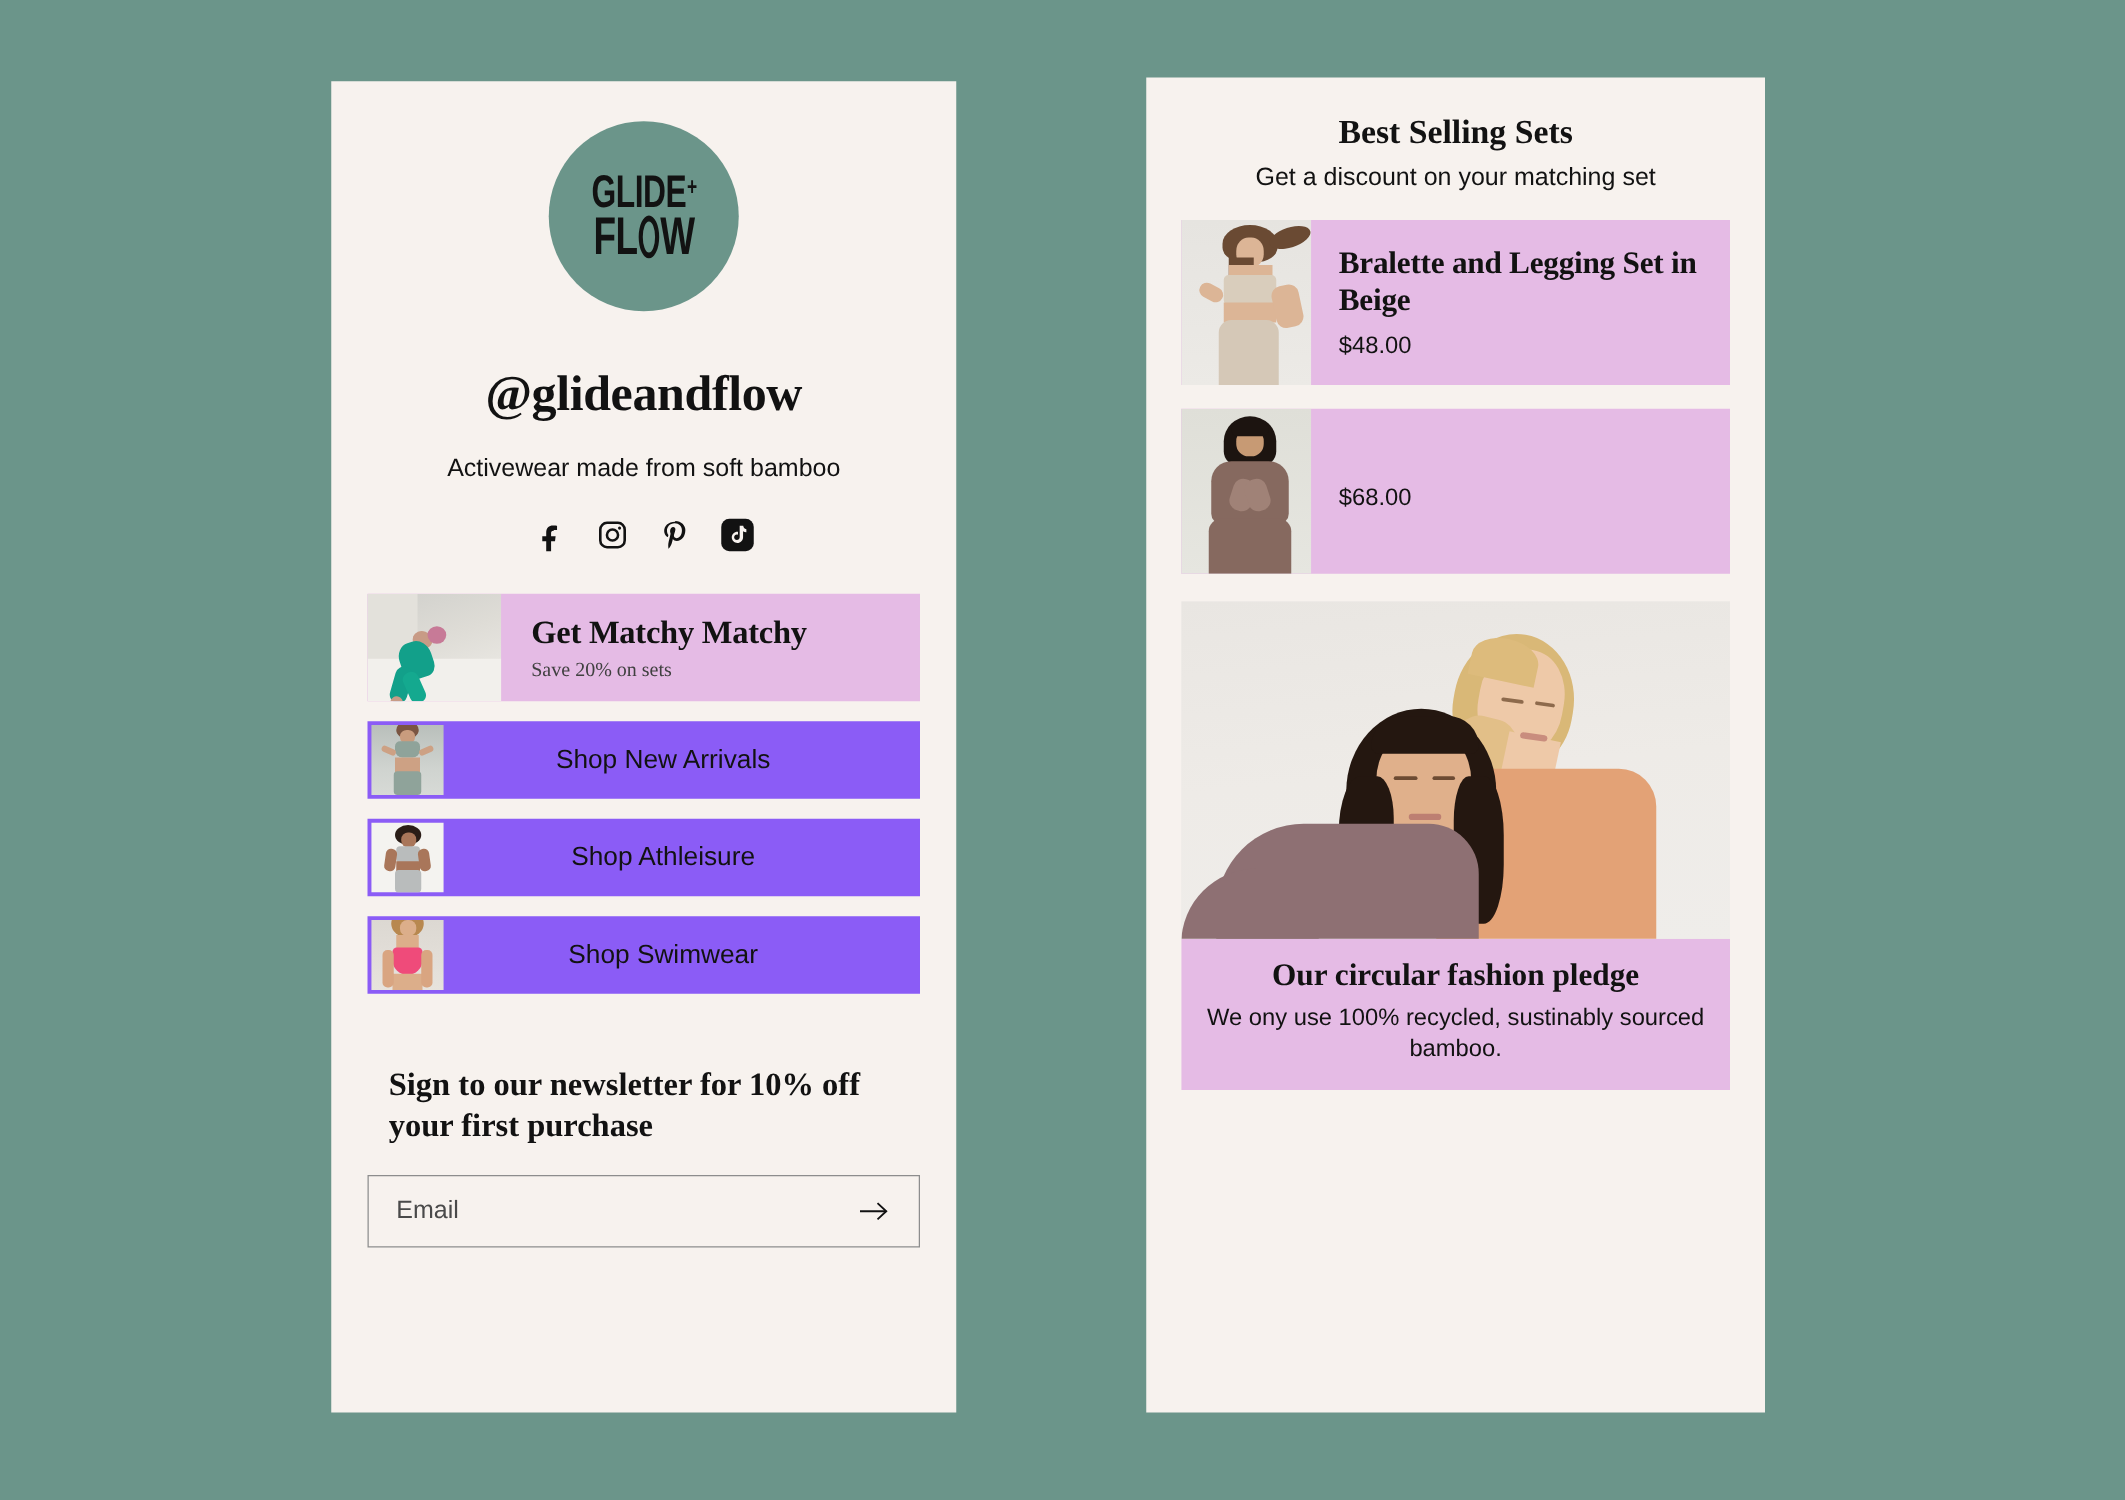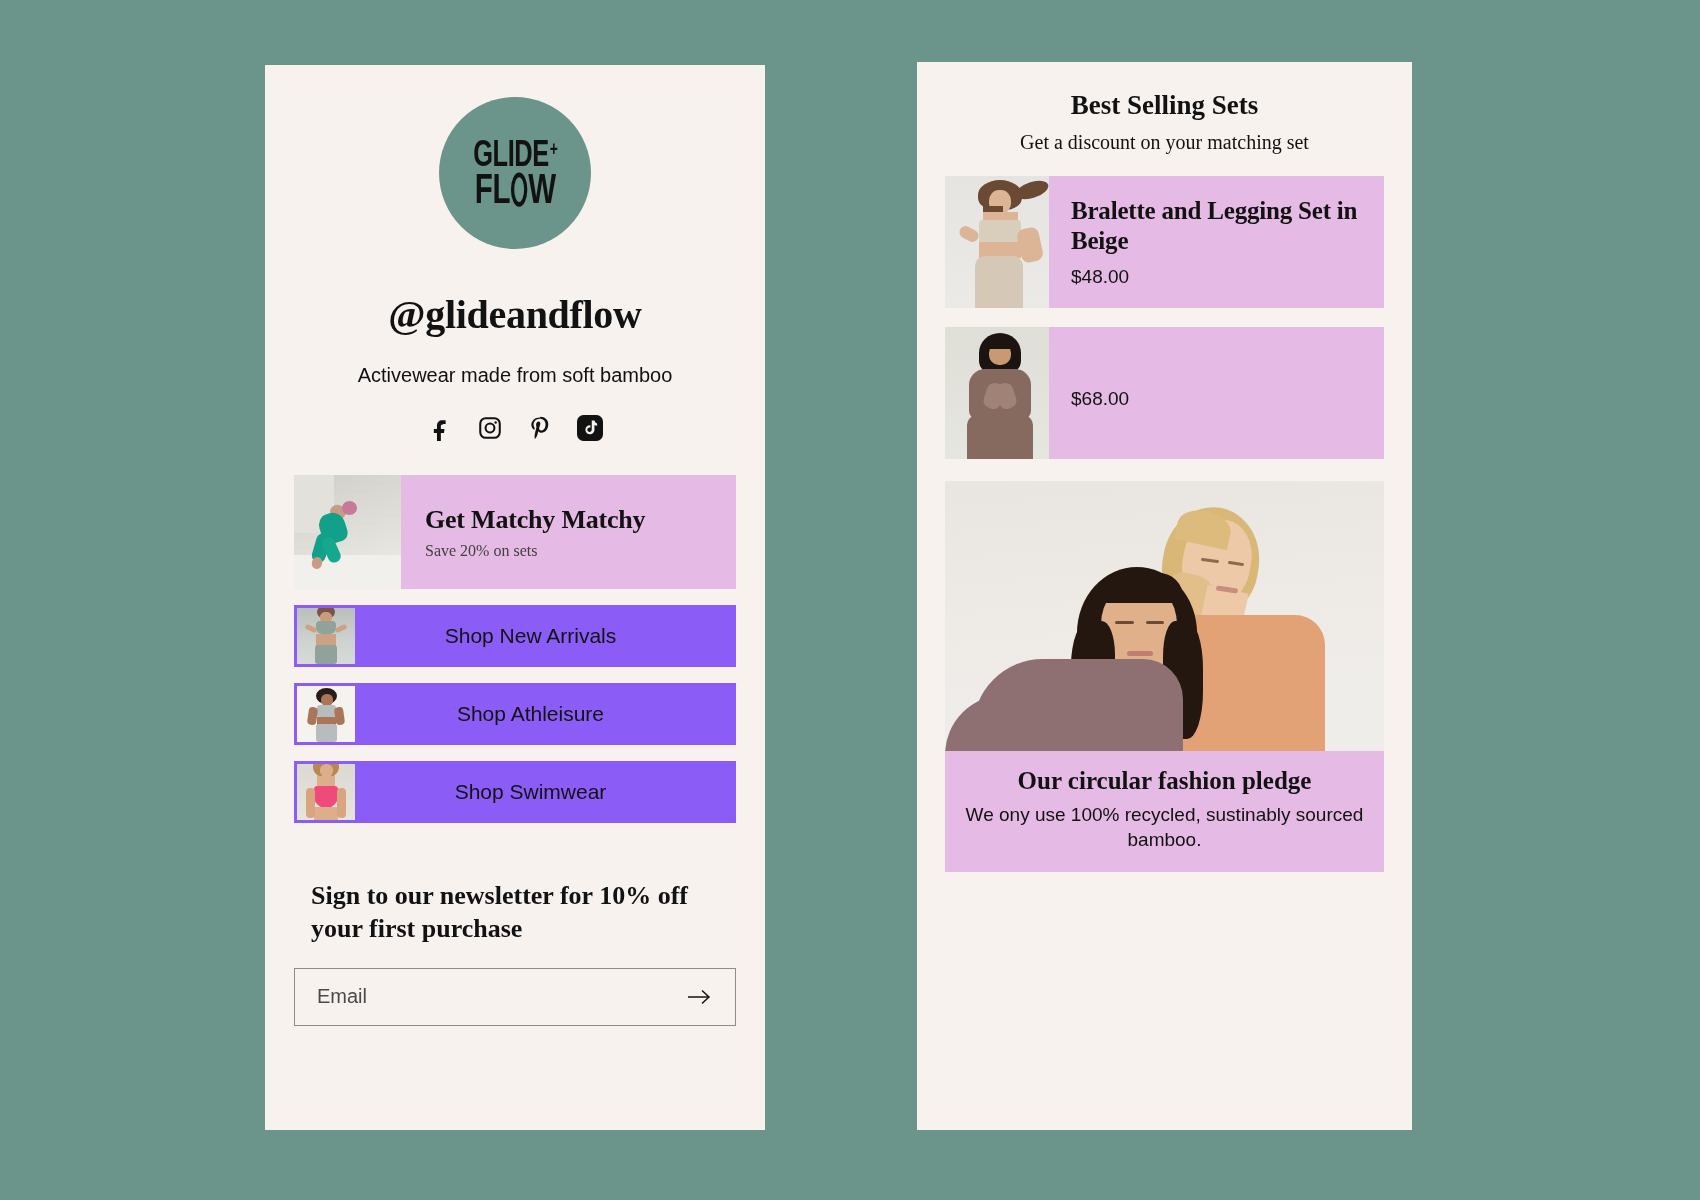--- a/index.html
+++ b/index.html
@@ -133,21 +133,21 @@
     margin-top: 32px;
     padding: 0 29px;
     display: flex;
     flex-direction: column;
     gap: 16px;
   }
 
   .promo-card {
     display: flex;
     background: #e5bbe5;
-    height: 114px;
+    height: 86px;
     overflow: hidden;
     cursor: pointer;
   }
   .promo-thumb {
     width: 107px;
     flex: 0 0 107px;
     position: relative;
     overflow: hidden;
   }
   .promo-body {
@@ -238,21 +238,21 @@
   
   .r-head {
     font-family: "Liberation Serif", serif;
     font-weight: bold;
     font-size: 27px;
     color: #121212;
     text-align: center;
     margin-top: 28px;
   }
   .r-sub {
-    font-family: Liberation Serif, serif;
+    font-family: Liberation Sans, sans-serif;
     font-size: 20px;
     color: #121212;
     text-align: center;
     margin-top: 10px;
   }
 
   .products {
     margin-top: 22px;
     padding: 0 28px;
     display: flex;

